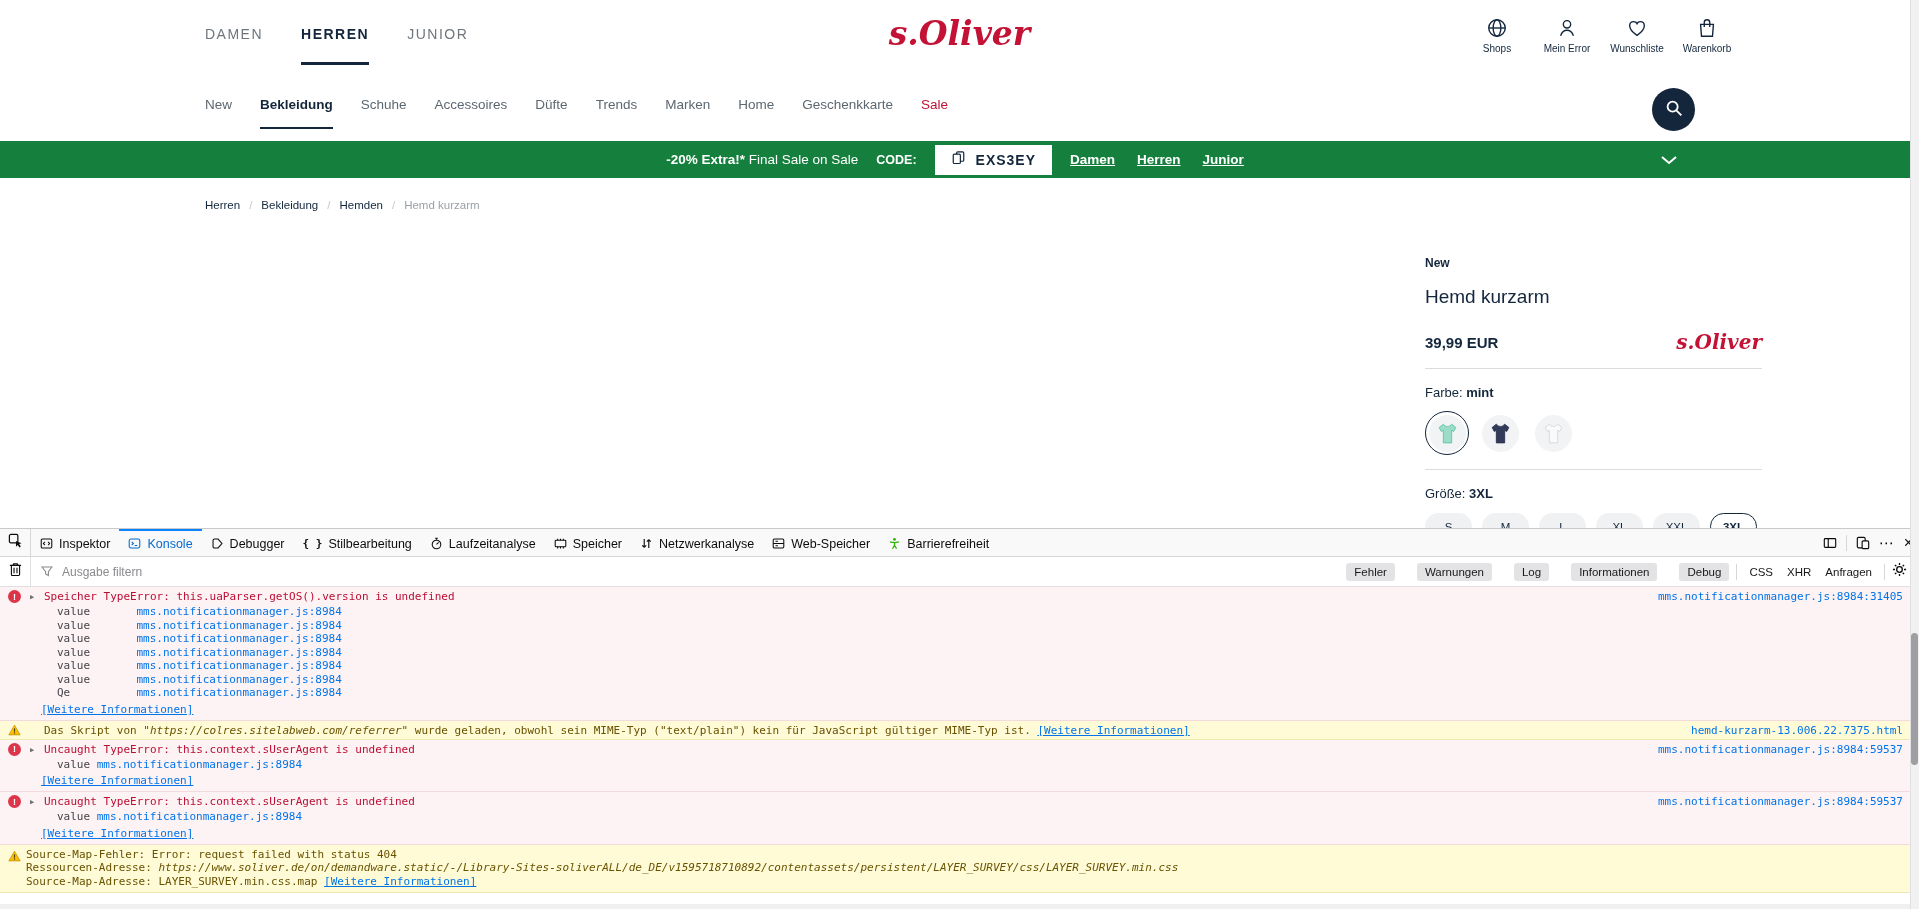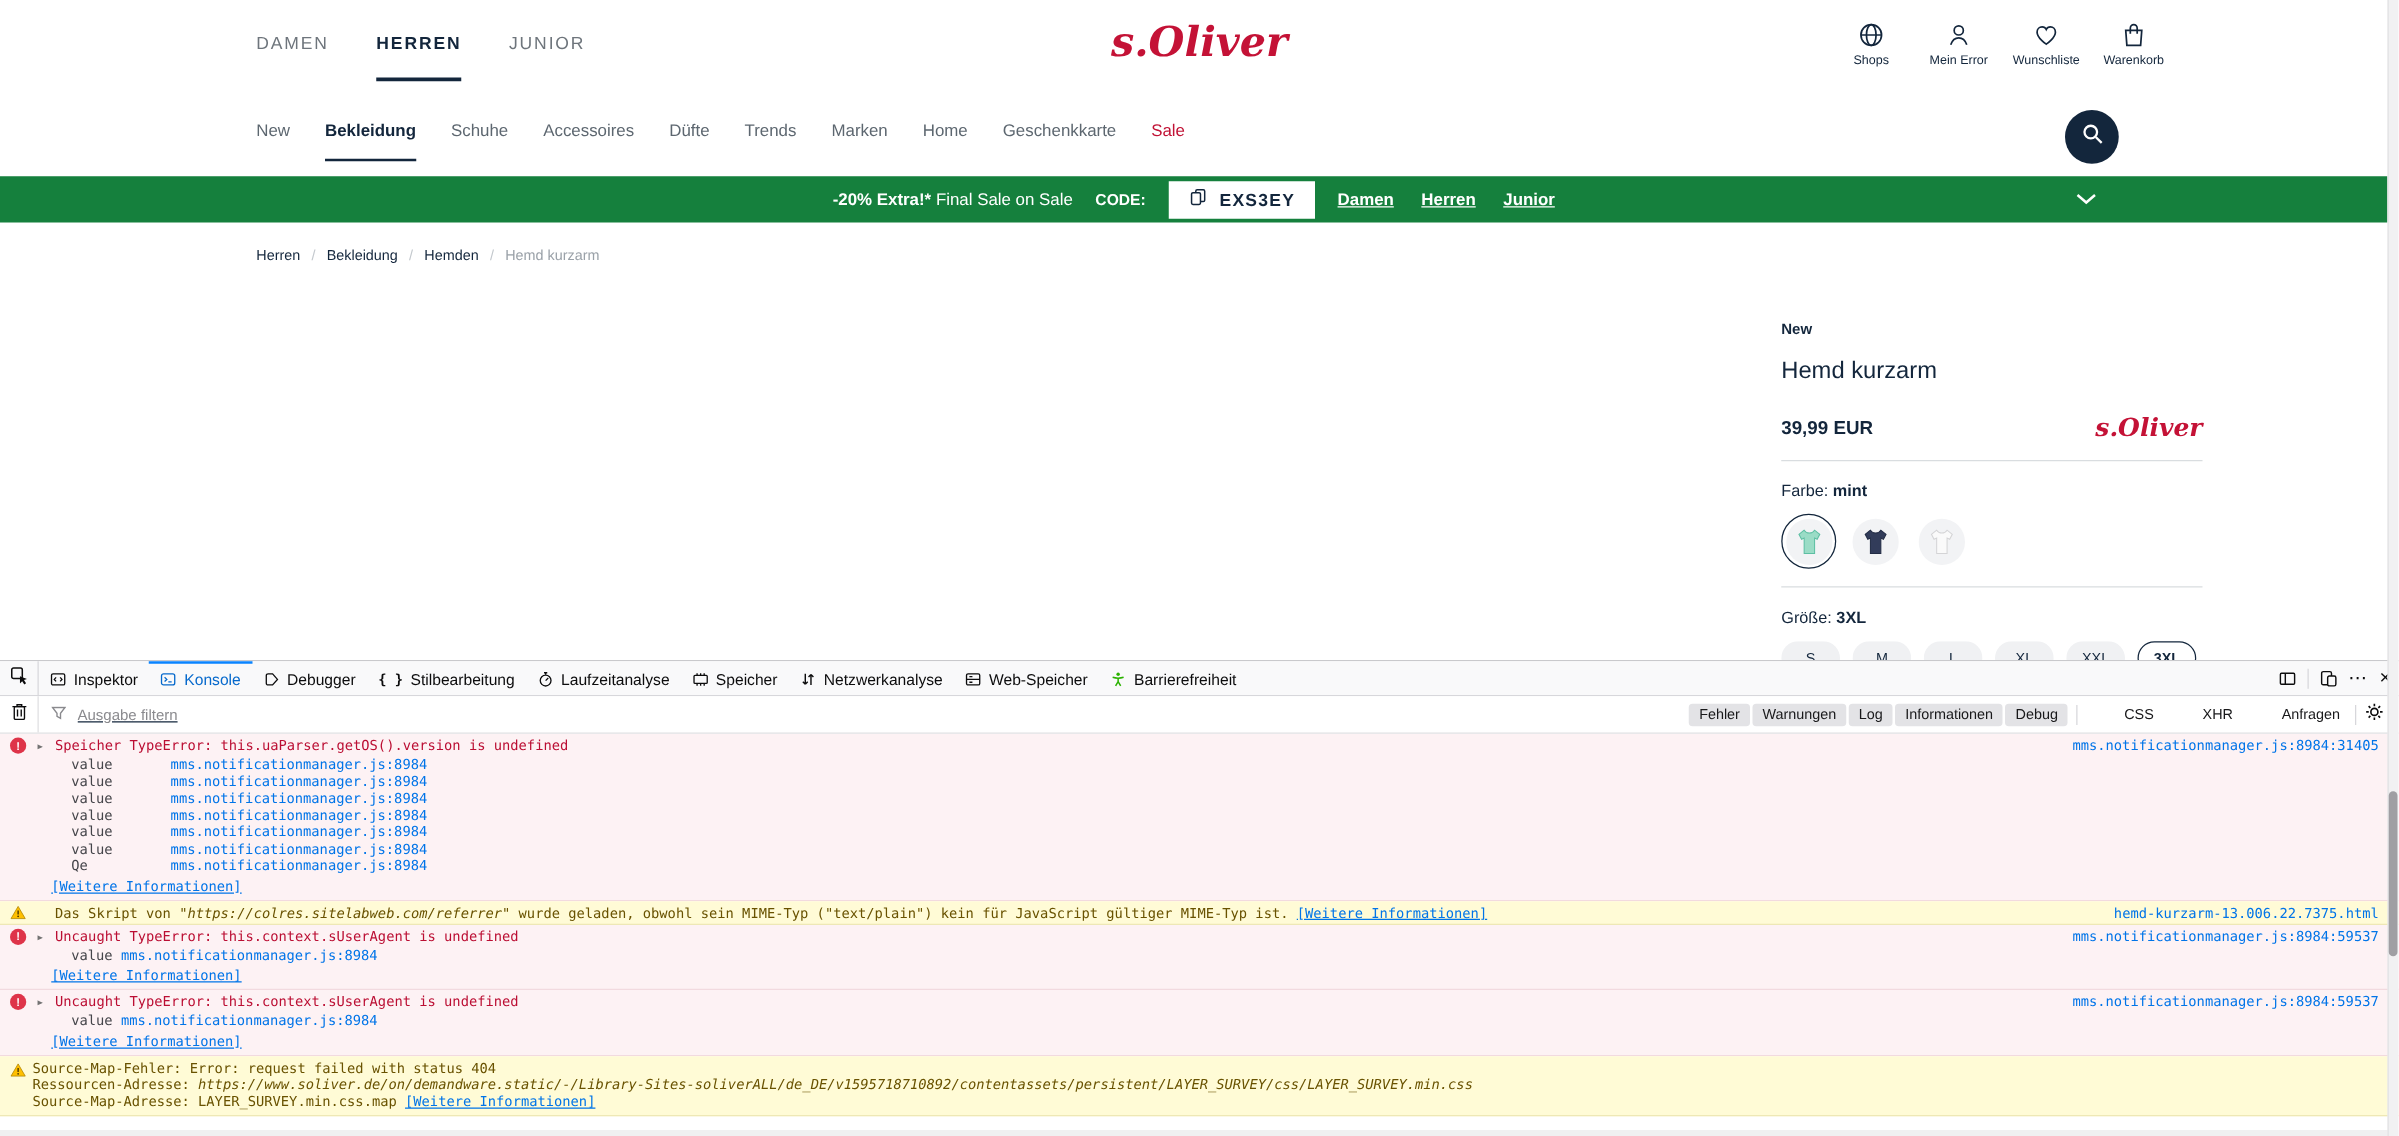--- a/index.html
+++ b/index.html
@@ -77,30 +77,30 @@
   .dtab svg{width:13px;height:13px;}
   .dtab .braces{font-family:"DejaVu Sans Mono",monospace;font-weight:bold;font-size:11px;}
   .dtab.active{color:#0669cc;border-top-color:#0a84ff;}
   .dt-right{position:absolute;right:6px;top:0;height:27px;display:flex;align-items:center;gap:9px;color:#0c0c0d;}
   .dt-right svg{width:14px;height:14px;display:block;}
   .dt-rbtn{cursor:pointer;display:flex;align-items:center;}
   .meatballs{font-size:15px;letter-spacing:1px;line-height:10px;cursor:pointer;}
   .dt-close{font-size:16px;cursor:pointer;}
   .vsep{width:1px;height:16px;background:#d7d7db;}
 
-  .dt-filterbar{height:29px;border-bottom:1px solid #e0e0e2;display:flex;align-items:center;position:relative;background:#fff;text-decoration:underline;}
+  .dt-filterbar{height:29px;border-bottom:1px solid #e0e0e2;display:flex;align-items:center;position:relative;background:#fff;}
   .dt-trash{width:30px;height:100%;display:flex;align-items:center;justify-content:center;border-right:1px solid #e0e0e2;cursor:pointer;}
   .dt-trash svg{width:13px;height:15px;}
   .dt-filter{display:flex;align-items:center;gap:7px;padding-left:10px;flex:1;}
   .dt-filter svg{width:12px;height:11px;}
   .filter-input{border:none;outline:none;font-size:12px;color:#0c0c0d;width:420px;font-family:"Liberation Sans",sans-serif;background:transparent;}
   .filter-input::placeholder{color:#8a8a8e;}
   .dt-filter-right{position:absolute;right:12px;display:flex;align-items:center;gap:7px;}
   .pill{background:#e3e3e6;border-radius:3px;padding:3px 8px;font-size:11.5px;color:#18181a;cursor:pointer;}
-  .tfilter{font-size:11.5px;color:#18181a;padding:0 5px;cursor:pointer;margin-left:25px;}
+  .tfilter{font-size:11.5px;color:#18181a;padding:0 5px;cursor:pointer;}
   .gear{cursor:pointer;display:flex;align-items:center;}
   .gear svg{width:15px;height:15px;}
 
   .console{position:relative;height:323px;overflow:hidden;font-family:"DejaVu Sans Mono",monospace;font-size:11px;}
   .cmsg{position:relative;border-bottom:1px solid #e9e9ec;}
   .cmsg.err{background:#fdf2f4;border-bottom-color:#f2dadf;}
   .cmsg.warn{background:#fffbd6;border-bottom-color:#eee8b5;}
   .crow{position:relative;padding:3px 260px 1px 44px;line-height:14px;}
   .err .ctext{color:#bb0e33;}
   .warn .ctext{color:#695200;}
@@ -404,21 +404,21 @@
               <path d="M5.4 6v6M8.6 6v6"></path>
             </svg></span>
       </div>
       <div class="dt-filter">
         <span><svg viewBox="0 0 12 11" fill="none" stroke="#8a8a8e" stroke-width="1.1">
               <path d="M1 1h10L7.4 5.6v4L4.6 8V5.6z"></path>
             </svg></span>
         <input class="filter-input" placeholder="Ausgabe filtern" style="">
       </div>
       <div class="dt-filter-right">
-        <span id="level-filters" style="display:flex;gap:2px;">
+        <span id="level-filters" style="display:flex;gap:22px;">
             <span class="pill">Fehler</span>
             <span class="pill">Warnungen</span>
             <span class="pill">Log</span>
             <span class="pill">Informationen</span>
             <span class="pill">Debug</span>
           </span>
         <span class="vsep"></span>
         <span id="type-filters" style="display:flex;gap:4px;">
             <span class="tfilter">CSS</span>
             <span class="tfilter">XHR</span>

